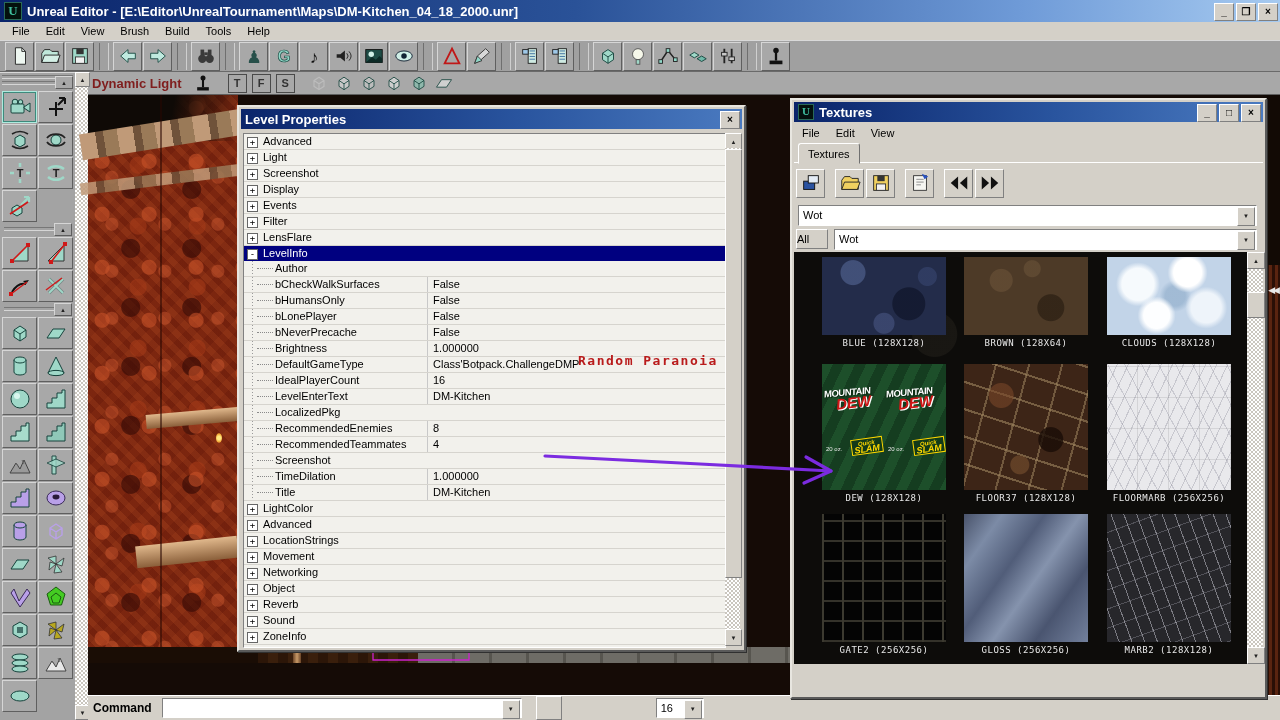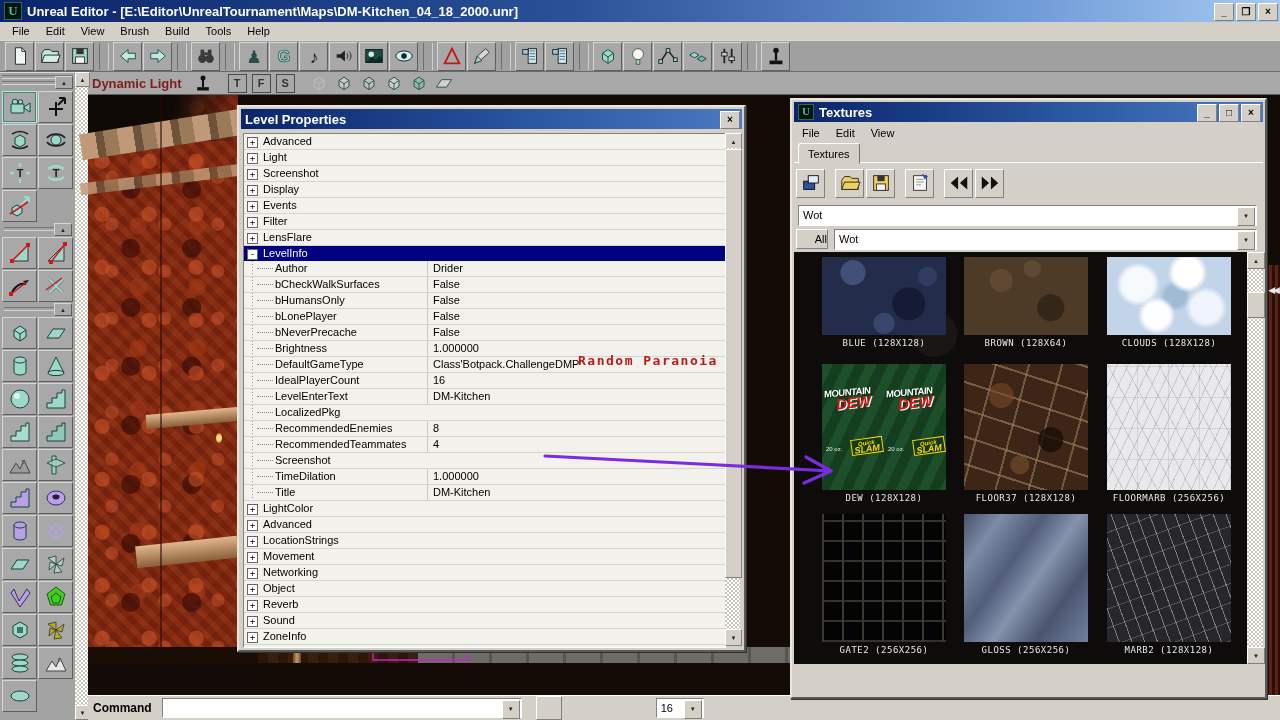--- a/index.html
+++ b/index.html
@@ -706,21 +706,20 @@
         <div class="prow cat">
           <span class="tbox">+</span>
           <span class="plabel">LensFlare</span>
         </div>
         <div class="prow cat selrow">
           <span class="tbox">-</span>
           <span class="plabel">LevelInfo</span>
         </div>
         <div class="prow child">
           <span class="plabel">Author</span>
-          <span class="pval">Drider</span>
         </div>
         <div class="prow child">
           <span class="plabel">bCheckWalkSurfaces</span>
           <span class="pval">False</span>
         </div>
         <div class="prow child">
           <span class="plabel">bHumansOnly</span>
           <span class="pval">False</span>
         </div>
         <div class="prow child">
@@ -871,21 +870,21 @@
         <div class="tbtn raised" style="margin-right: 2px;">
           <span class="ticon"><svg viewBox="0 0 24 24" width="100%" height="100%">
               <path d="M13 5v14l8-7zM3 5v14l8-7z" fill="#111"></path>
             </svg></span>
         </div>
       </div>
     <div class="combo" style="left:6px;top:105px;width:459px;">
       <span>Wot</span>
       <div class="cbtn raised">▼</div>
     </div>
-    <div class="raised" style="position:absolute;left:4px;top:129px;width:30px;height:18px;text-align:right;line-height:18px;">All</div>
+    <div class="raised" style="position:absolute;left:4px;top:129px;width:30px;height:18px;text-align:left;line-height:18px;">All</div>
     <div class="combo" style="left:42px;top:129px;width:423px;">
       <span>Wot</span>
       <div class="cbtn raised">▼</div>
     </div>
     <div id="texgrid">
       <div id="texscroll">
         <div class="checker" style="position:absolute;top:15px;bottom:15px;left:0;right:0;"></div>
         <div class="sbtn raised" style="position:absolute;top:0;">▲</div>
         <div class="vthumb raised" style="top:40px;height:24px;width:16px;"></div>
         <div class="sbtn raised" style="position:absolute;bottom:0;">▼</div>

